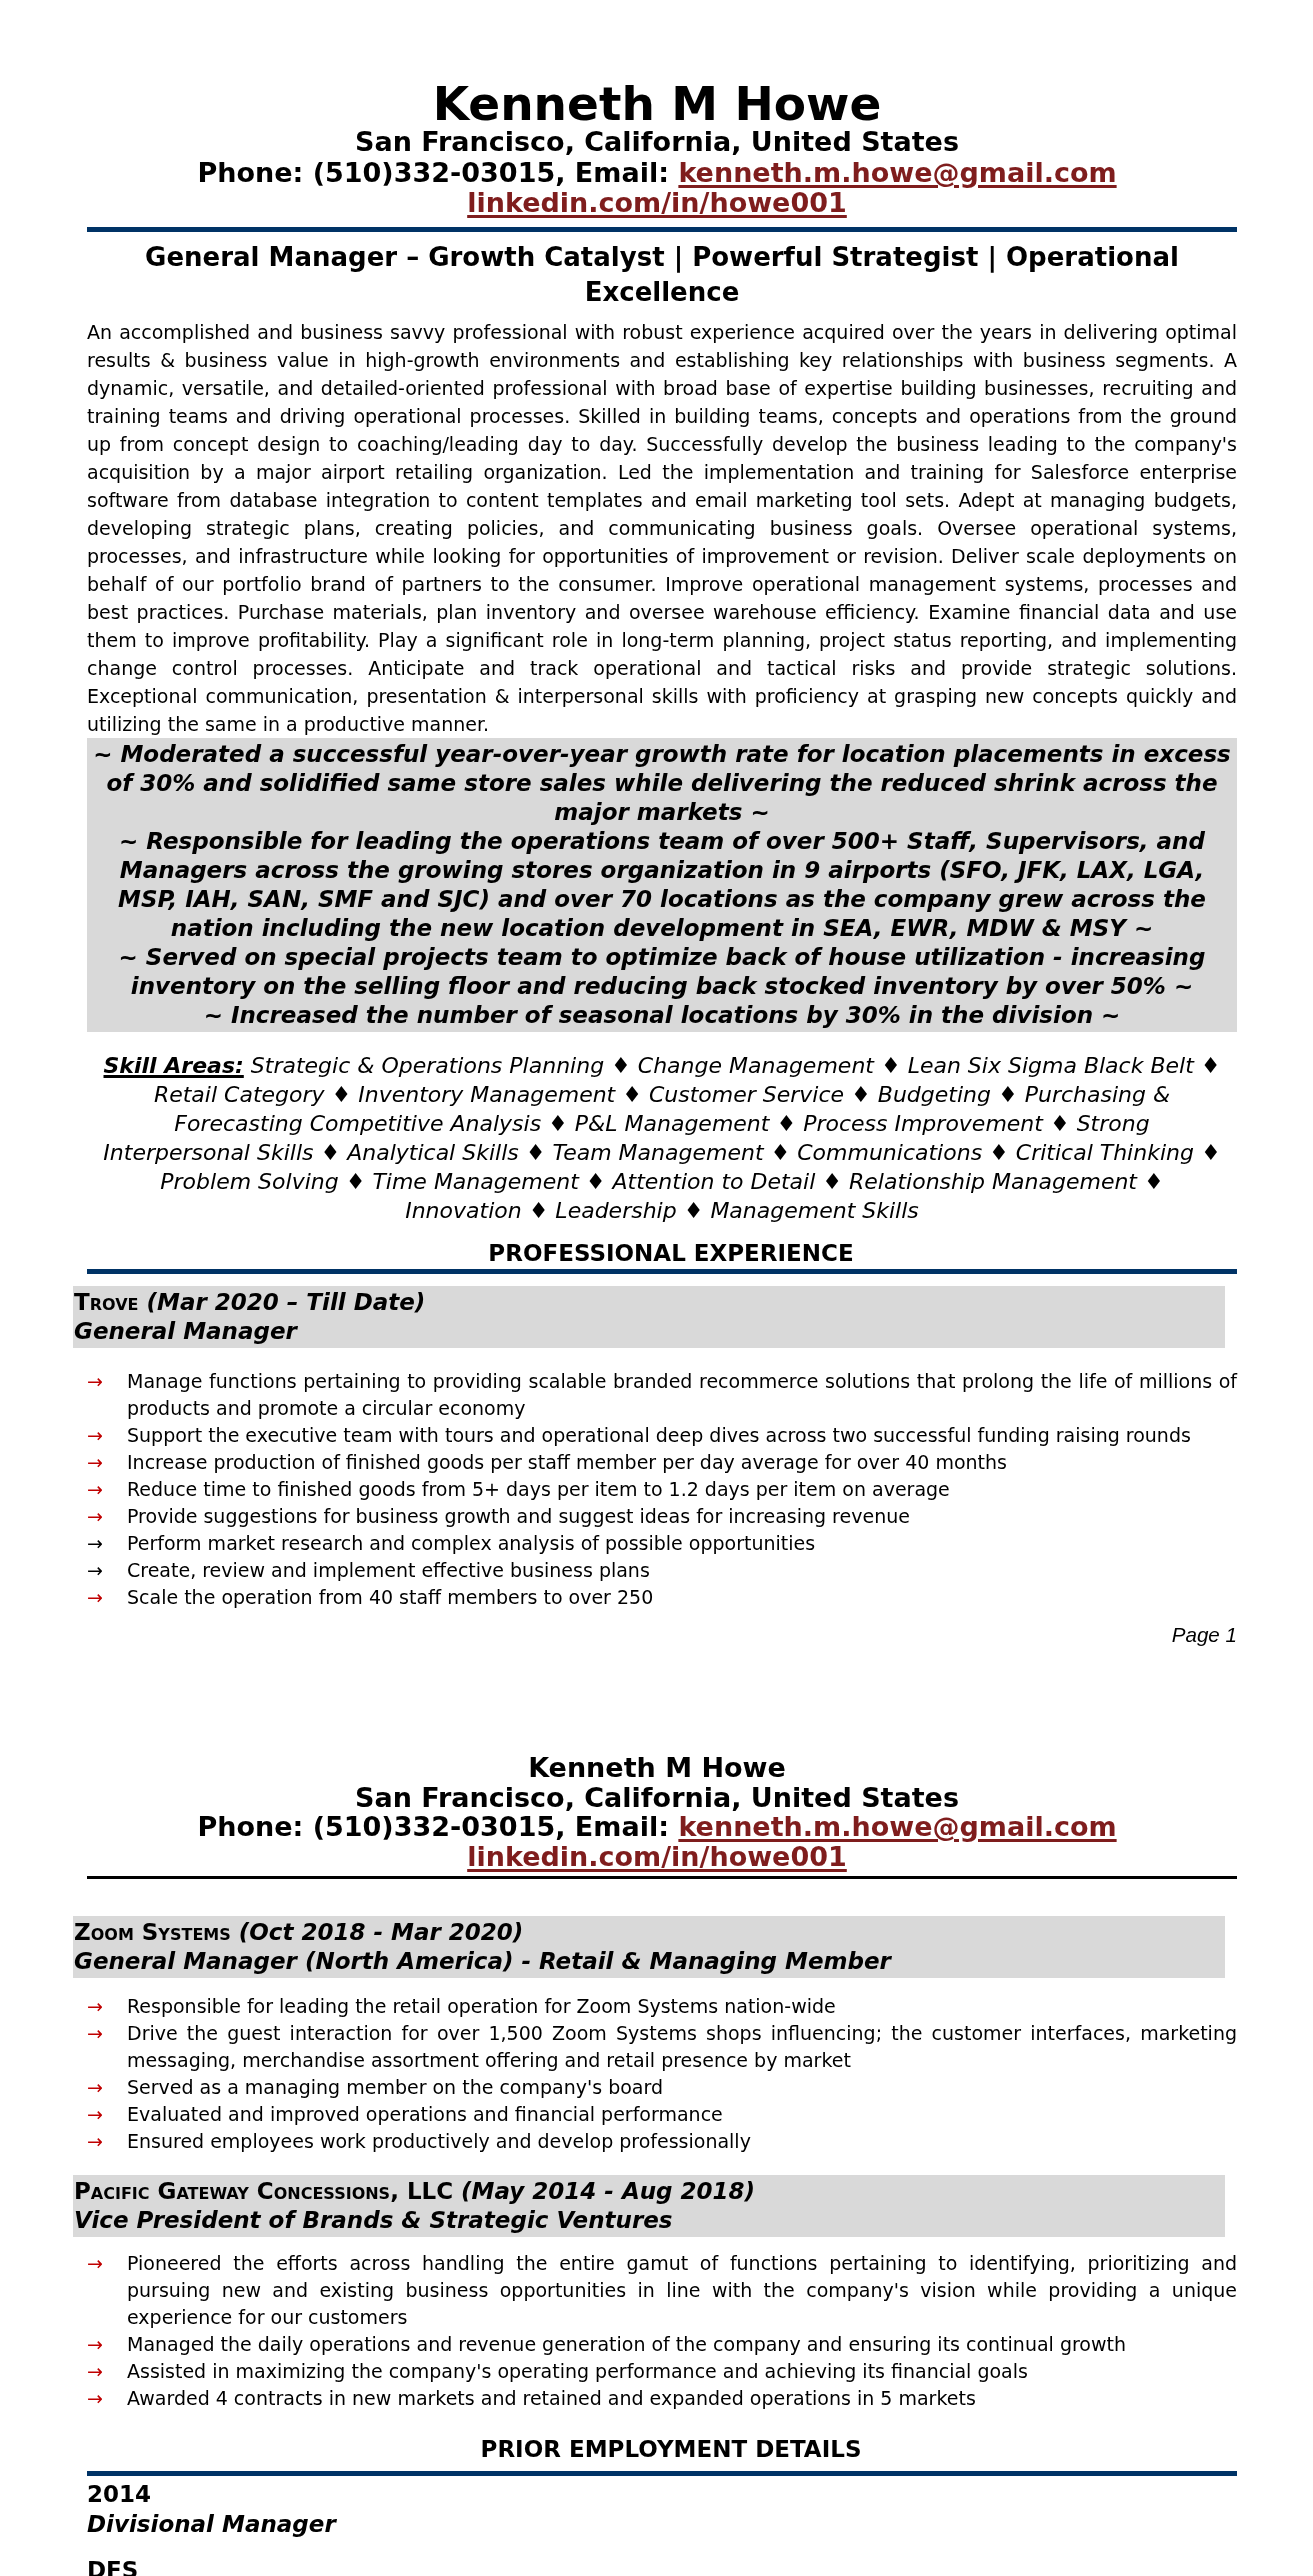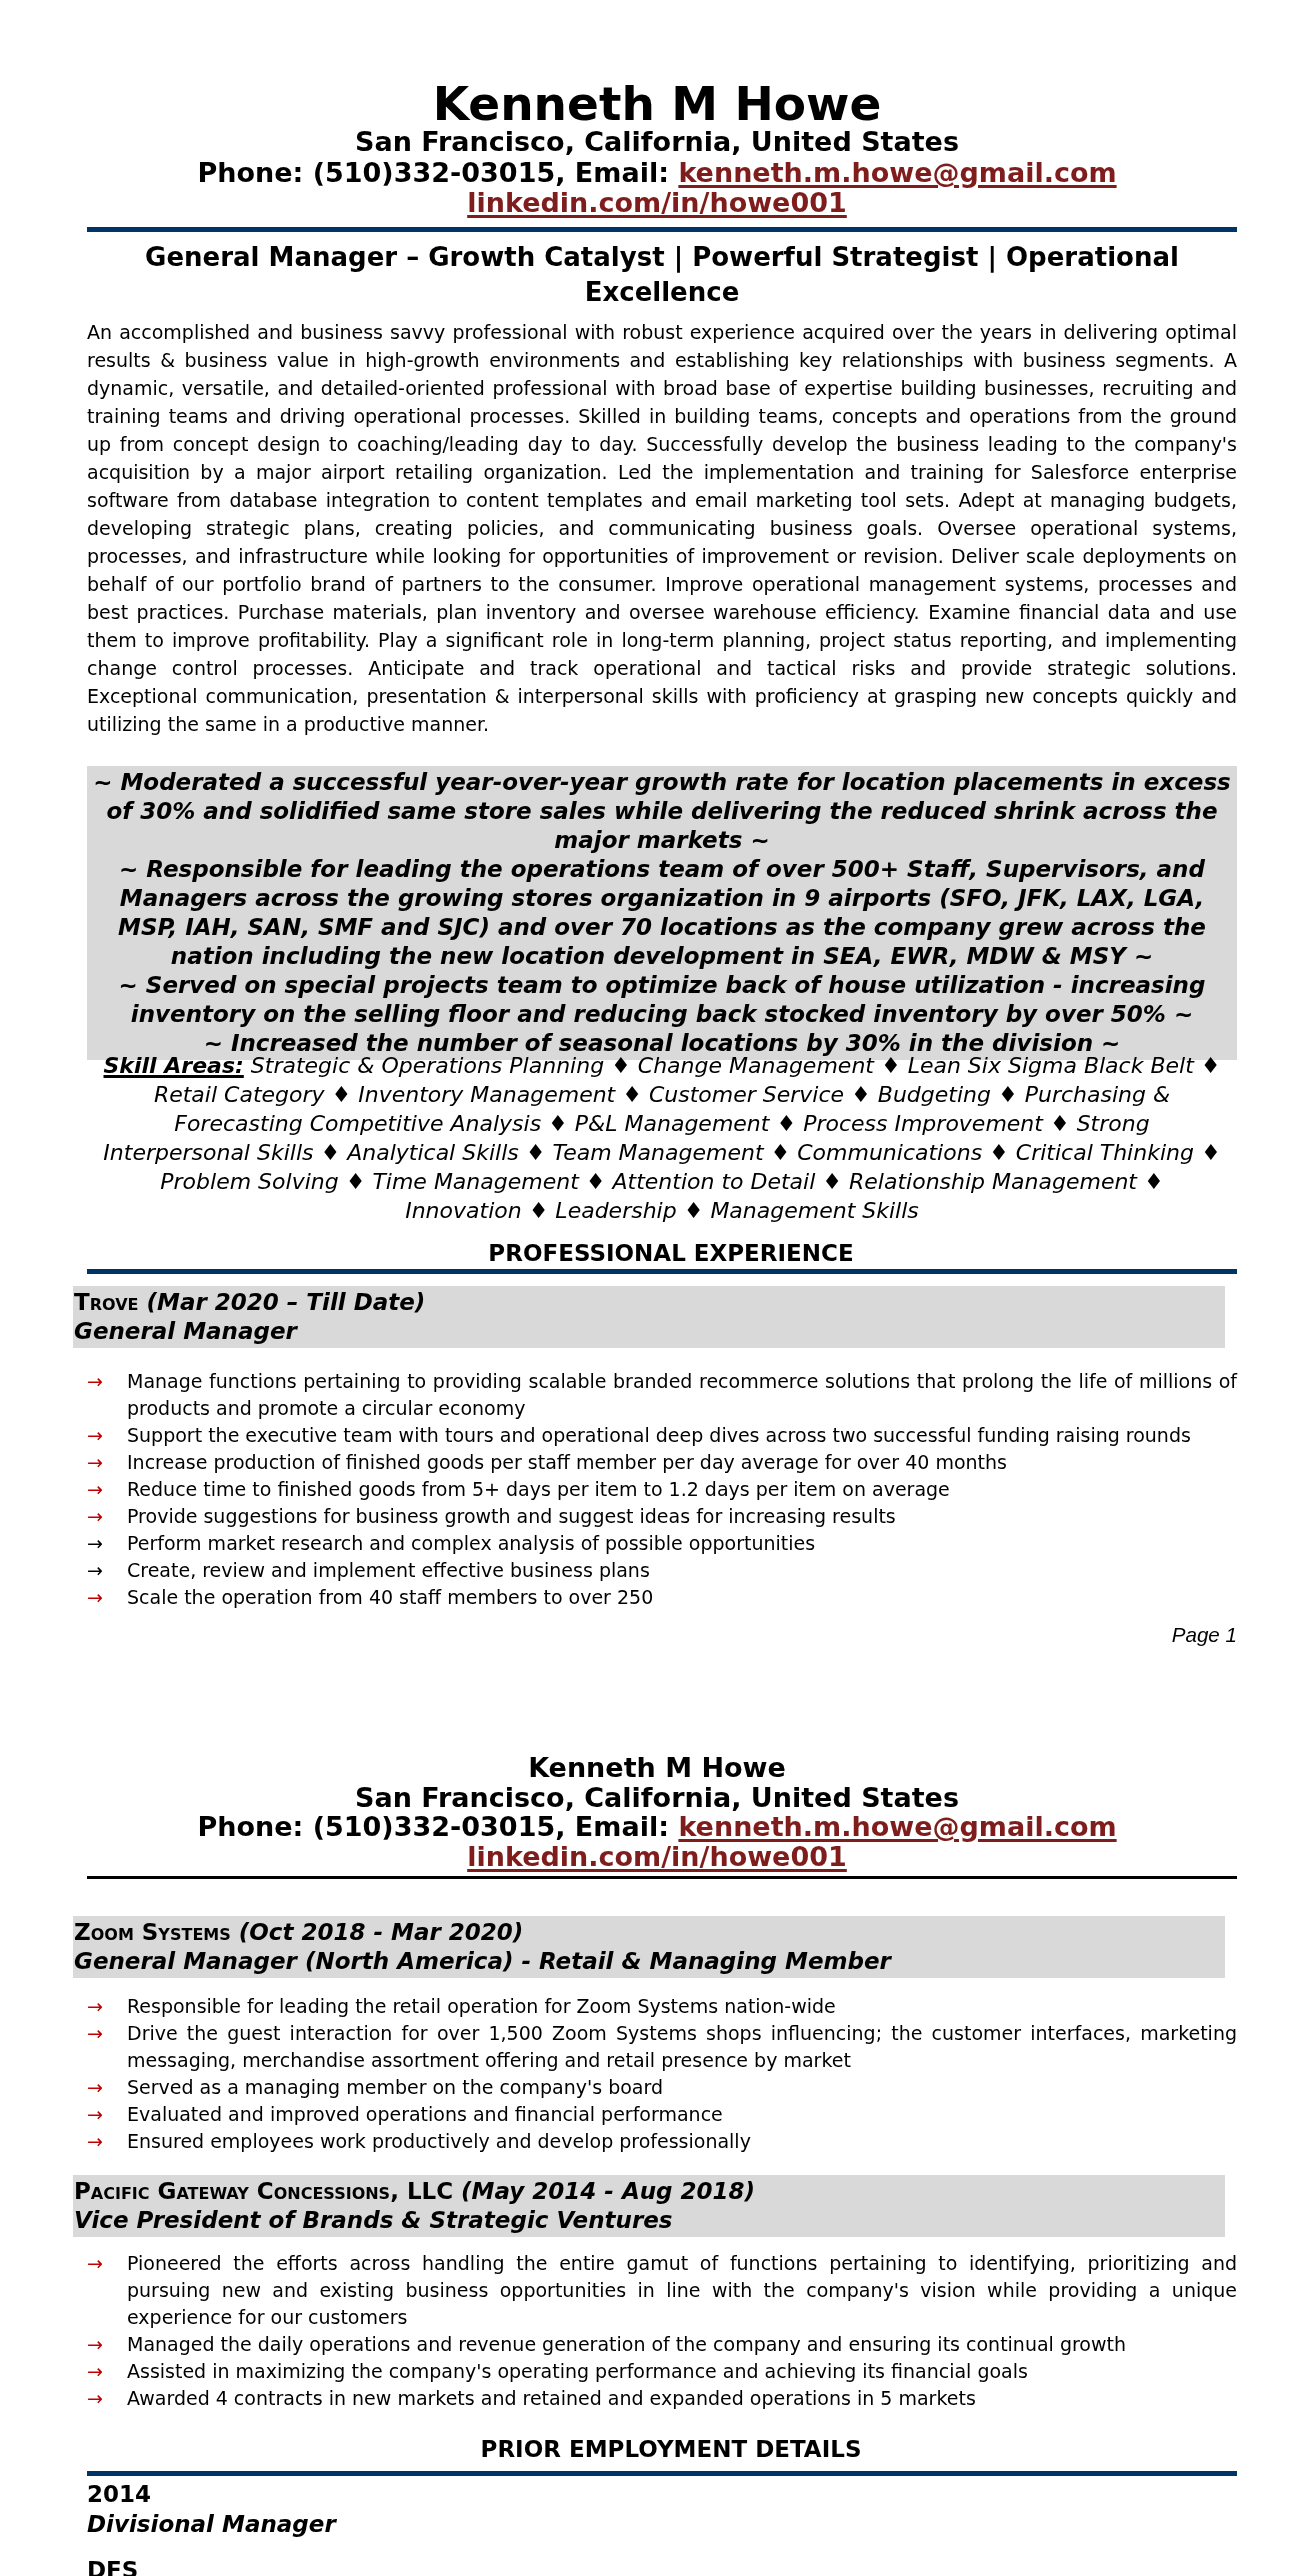--- a/index.html
+++ b/index.html
@@ -7,21 +7,21 @@
          font-family:"DejaVu Sans", sans-serif; color:#000; }
   .abs { position:absolute; }
   .center { text-align:center; }
   .name-lg { left:0; width:1314px; font-weight:bold; font-size:47px; line-height:57px; }
   .hdr-line { left:0; width:1314px; font-weight:bold; font-size:27px; line-height:31px; }
   a.link { color:#7f1d1d; text-decoration:underline; text-decoration-thickness:2.6px; text-underline-offset:3.1px; }
   .rule-blue { left:87px; width:1150px; height:5.2px; background:#003366; }
   .rule-black { left:87px; width:1150px; height:2.6px; background:#000; }
   .headline { left:87px; width:1150px; font-weight:bold; font-size:26px; line-height:35px; }
   .summary { left:87px; width:1150px; font-size:19px; line-height:28px; text-align:justify; text-align-last:left; }
-  .highlights { left:87px; width:1150px; background:#d9d9d9; font-weight:bold; font-style:italic; font-size:23px; line-height:29px; text-align:center; padding:2.1px 0;margin-top:28px; }
+  .highlights { left:87px; width:1150px; background:#d9d9d9; font-weight:bold; font-style:italic; font-size:23px; line-height:29px; text-align:center; padding:2.1px 0; }
   .highlights p { margin:0; }
   .skills { left:103px; width:1118px; font-style:italic; font-size:22px; line-height:29px; text-align:center; }
   .skills .lbl { font-weight:bold; text-decoration:underline; text-decoration-thickness:2.6px; }
   .sec-title { left:96px; width:1150px; font-weight:bold; font-size:23px; line-height:27px; text-align:center; }
   .job-band { left:73px; width:1150px; background:#d9d9d9; font-weight:bold; font-size:23px; line-height:29px; padding:2.1px 1px; }
   .smallcaps { font-variant:small-caps; }
   .it { font-style:italic; }
   .bullets { left:87px; width:1150px; margin:0; padding:0; list-style:none; font-size:19px; line-height:27px; }
   .bullets li { position:relative; padding-left:40px; text-align:justify; }
   .bullets li .arrow { position:absolute; left:0; top:0; color:#c00000; }
@@ -64,21 +64,21 @@
 <div class="abs job-band" style="top:1286px;">
   <div><span class="smallcaps">Trove</span> <span class="it">(Mar 2020 – Till Date)</span></div>
   <div class="it">General Manager</div>
 </div>
 
 <ul class="abs bullets" style="top:1368px;">
   <li><span class="arrow">→</span><span>Manage functions pertaining to providing scalable branded recommerce solutions that prolong the life of millions of products and promote a circular economy</span></li>
   <li><span class="arrow">→</span><span>Support the executive team with tours and operational deep dives across two successful funding raising rounds</span></li>
   <li><span class="arrow">→</span><span>Increase production of finished goods per staff member per day average for over 40 months</span></li>
   <li><span class="arrow">→</span><span>Reduce time to finished goods from 5+ days per item to 1.2 days per item on average</span></li>
-  <li><span class="arrow">→</span><span>Provide suggestions for business growth and suggest ideas for increasing results</span></li>
+  <li><span class="arrow">→</span><span>Provide suggestions for business growth and suggest ideas for increasing revenue</span></li>
   <li><span class="arrow black">→</span><span>Perform market research and complex analysis of possible opportunities</span></li>
   <li><span class="arrow black">→</span><span>Create, review and implement effective business plans</span></li>
   <li><span class="arrow">→</span><span>Scale the operation from 40 staff members to over 250</span></li>
 </ul>
 
 <div class="abs page-no" style="top:1605px; right:77px;">Page 1</div>
 
 <div class="abs hdr-line center" style="top:1752px; font-size:27px;">Kenneth M Howe</div>
 <div class="abs hdr-line center" style="top:1782px;">San Francisco, California, United States</div>
 <div class="abs hdr-line center" style="top:1811px;">

